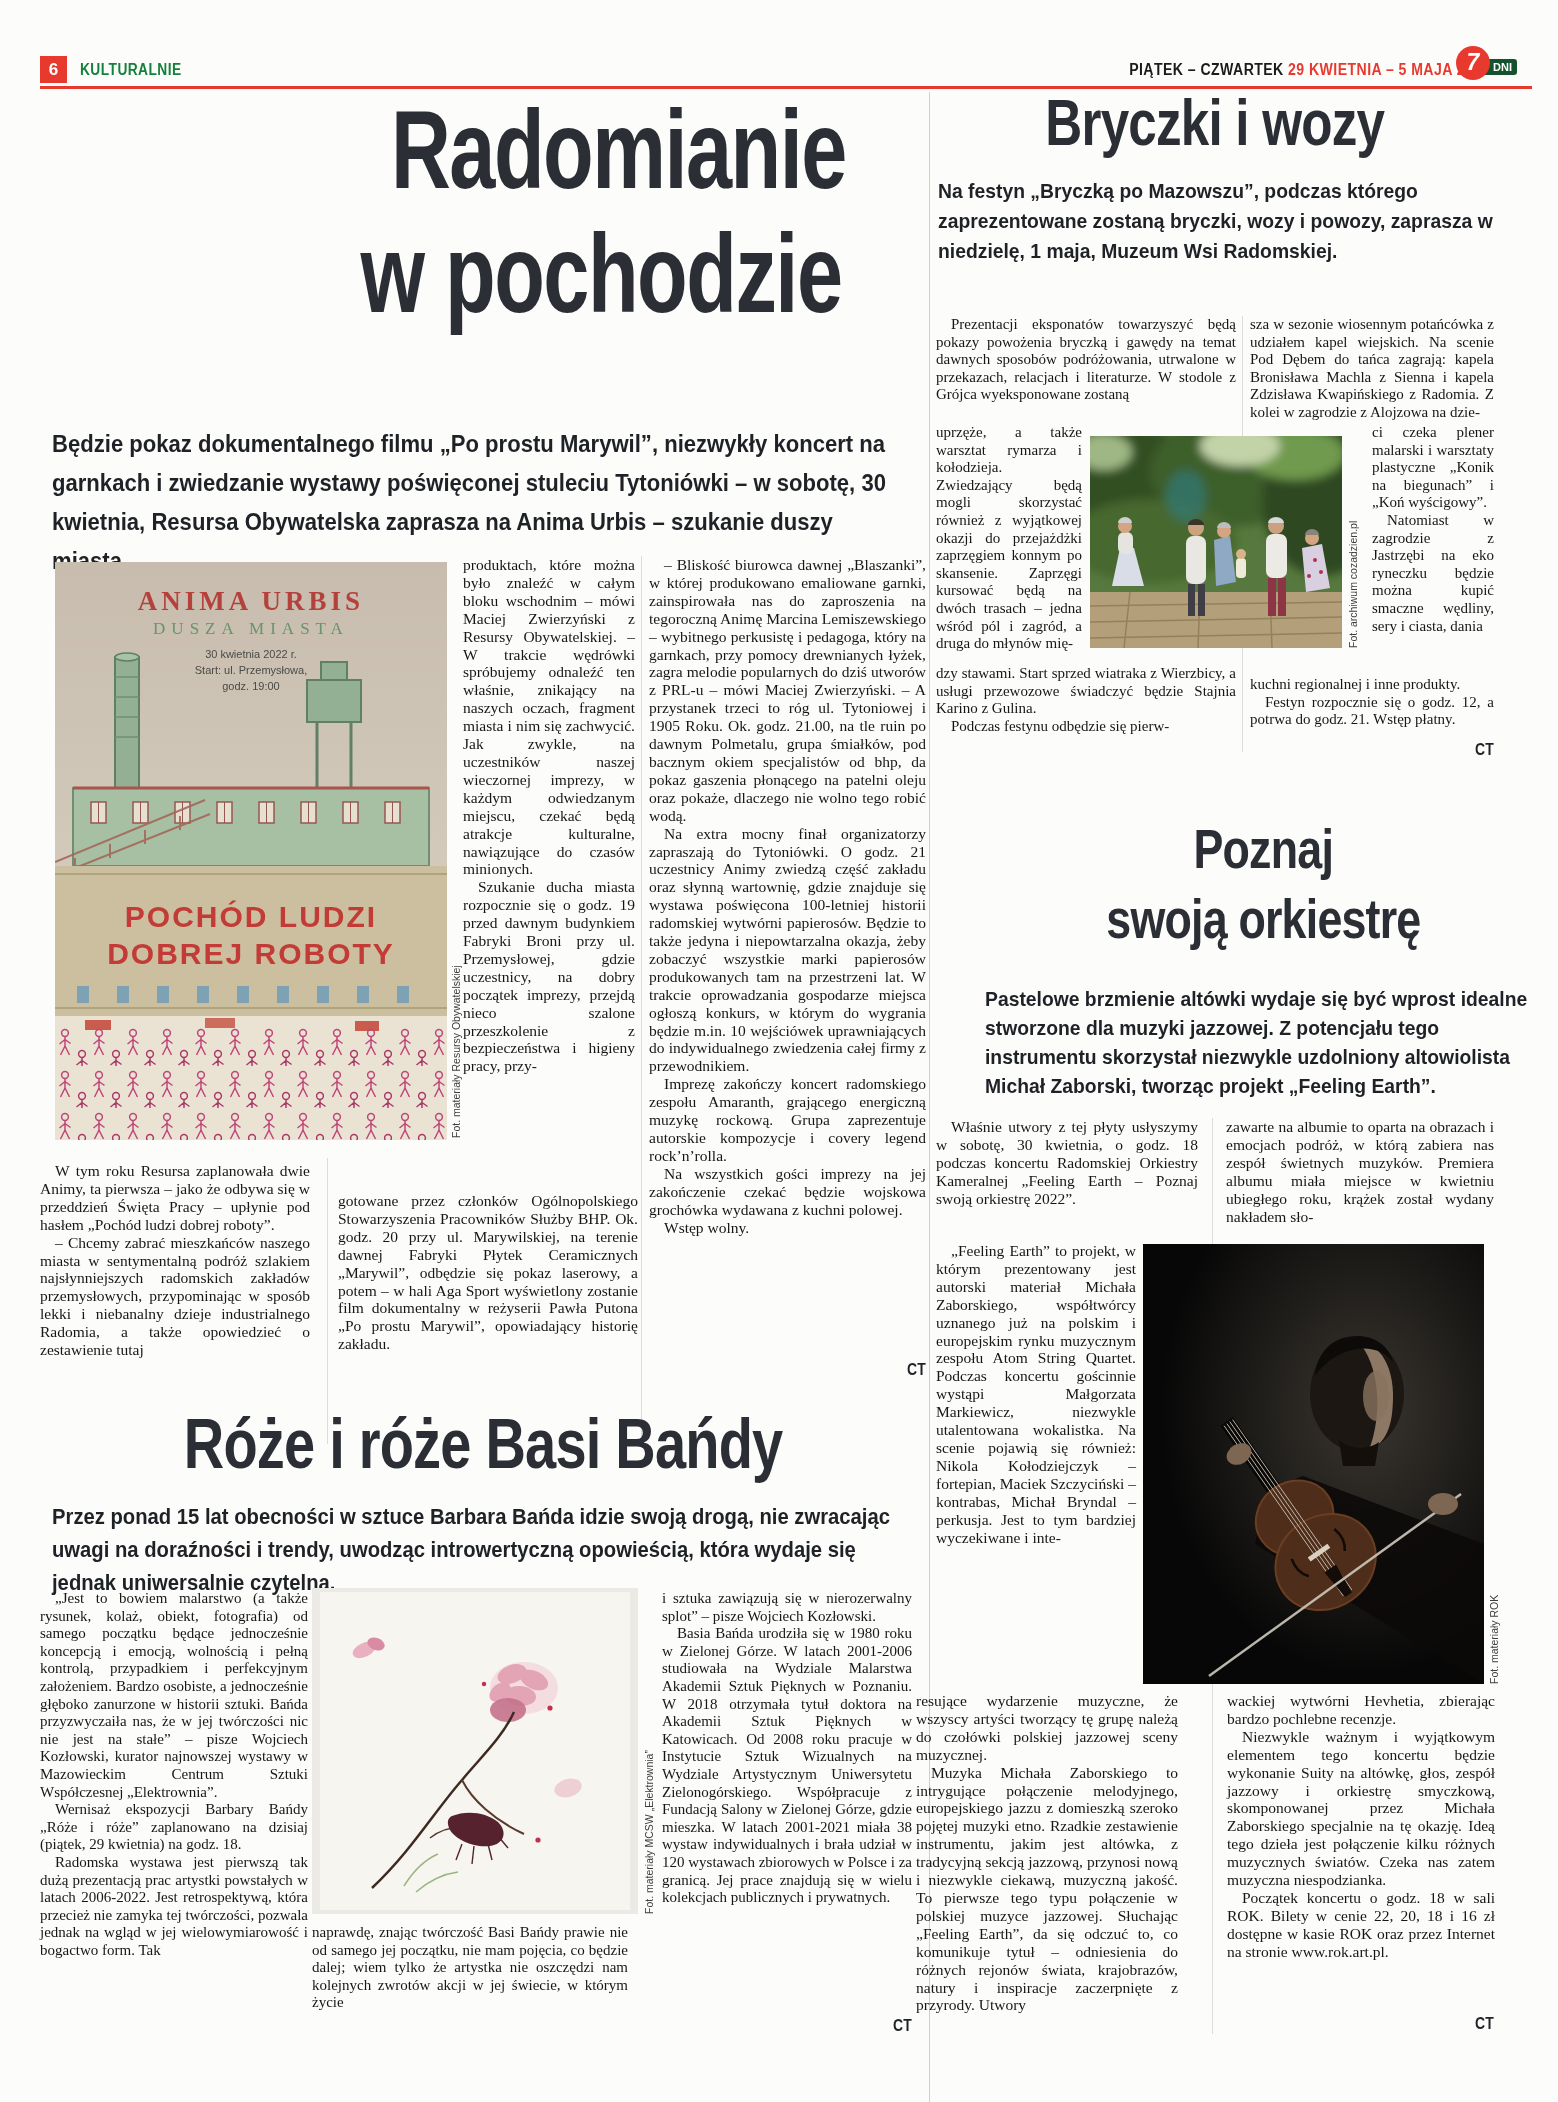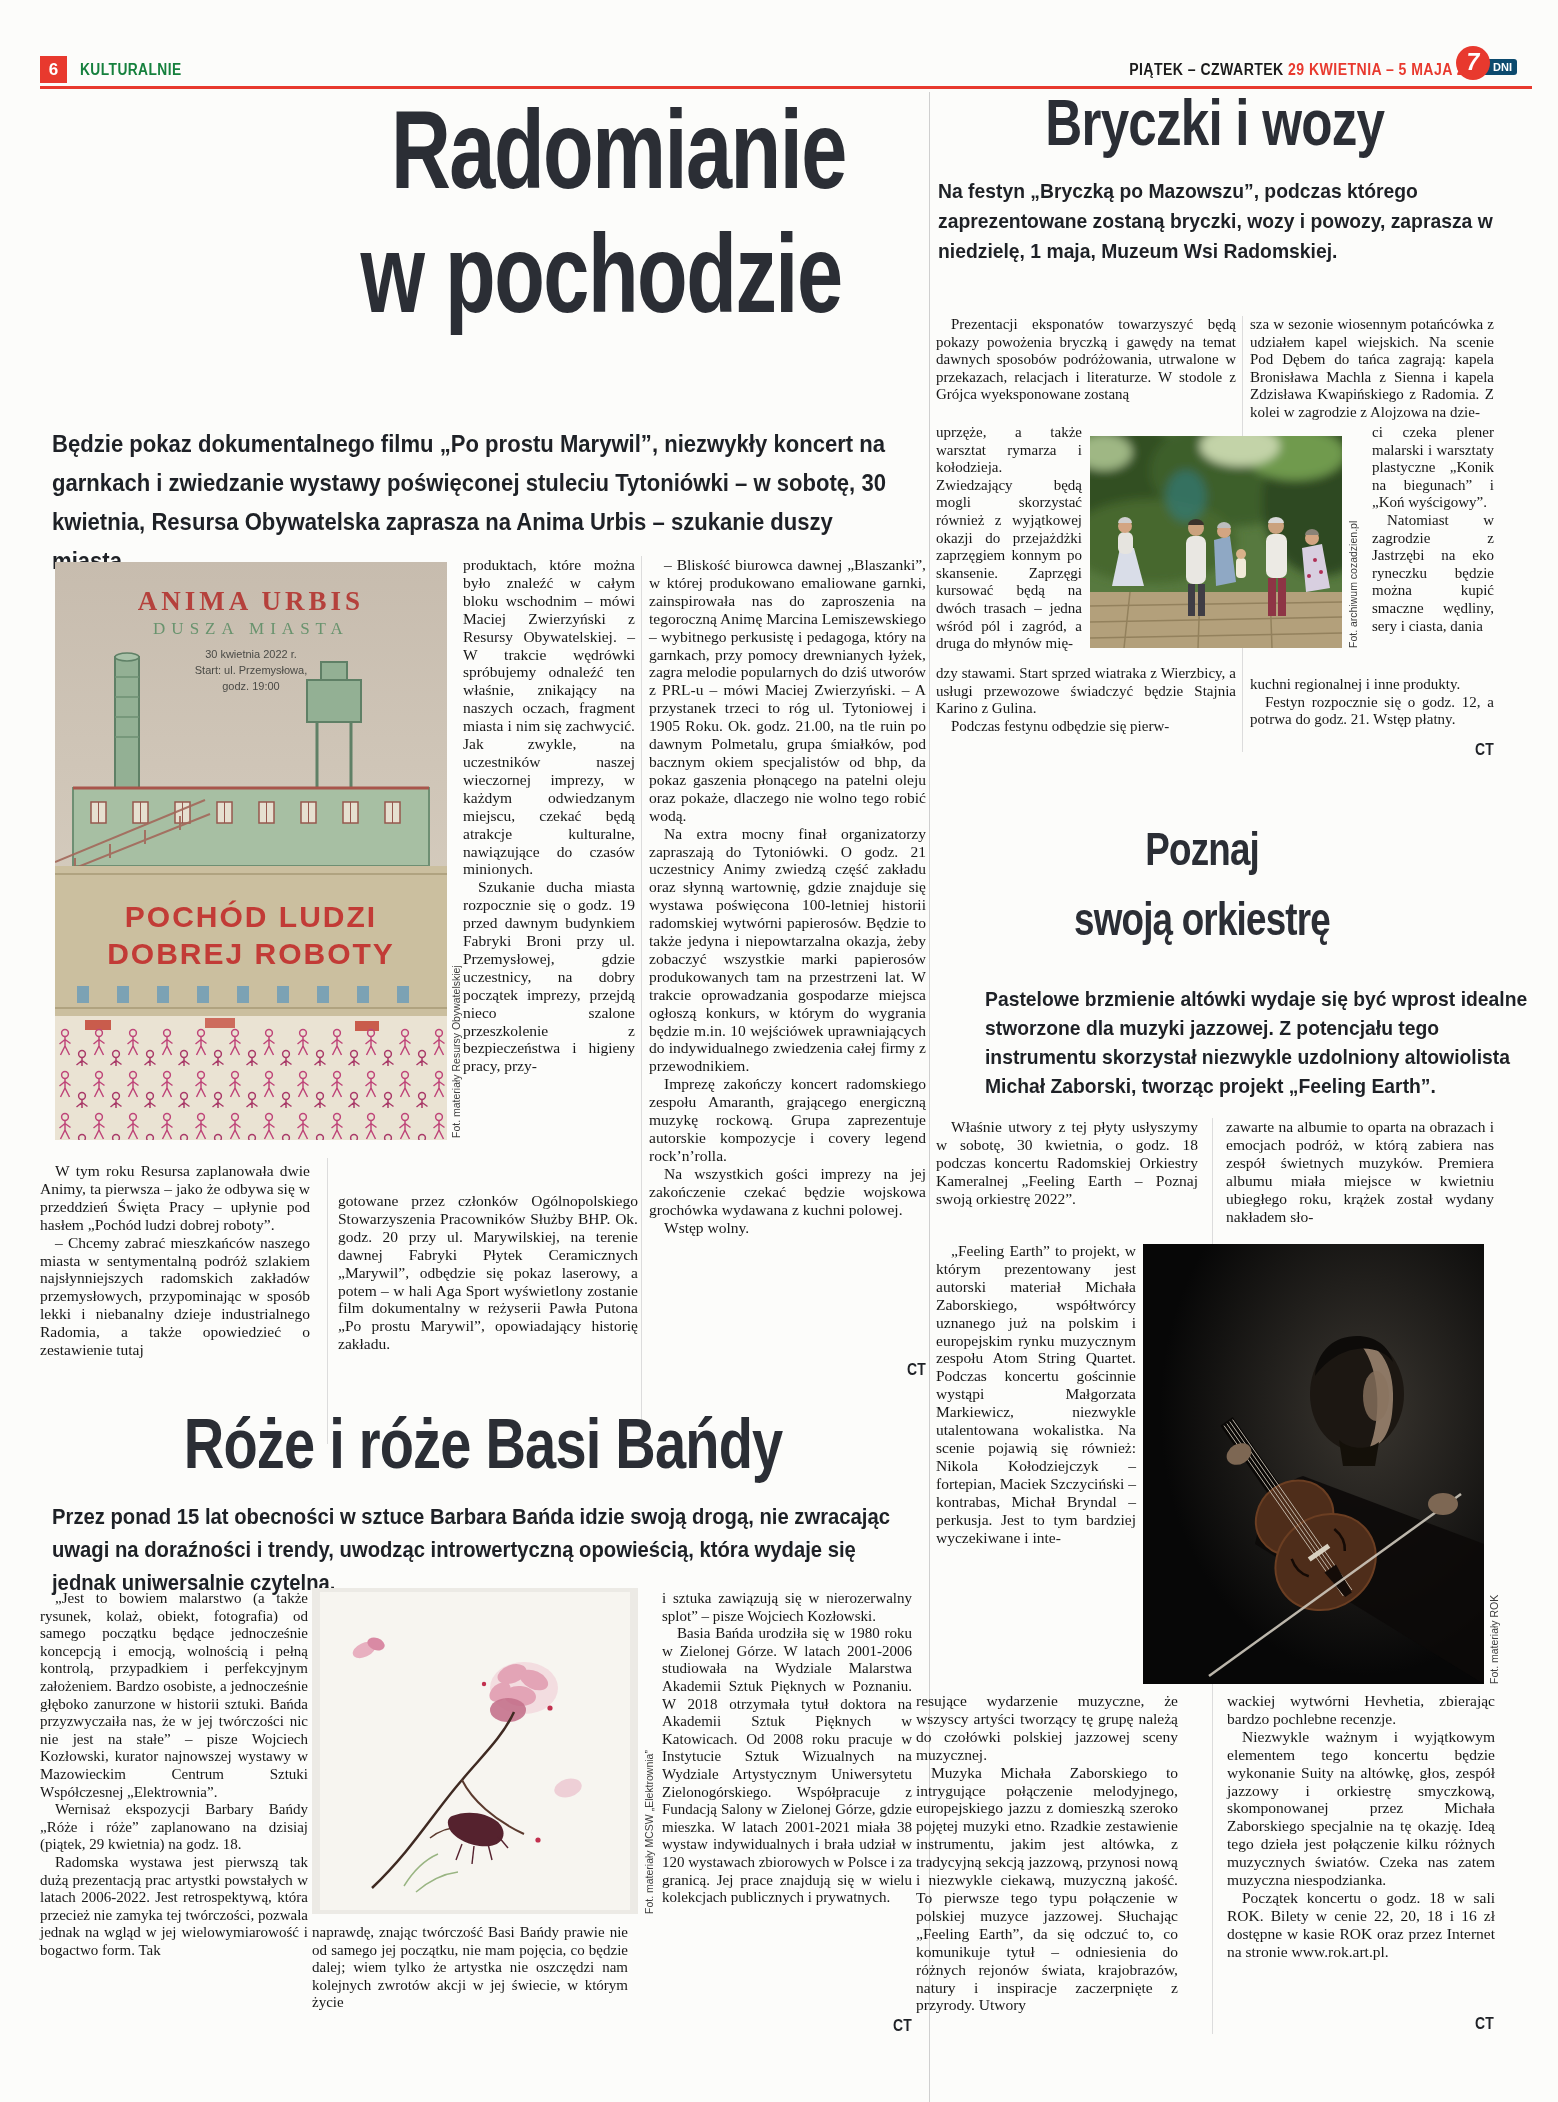--- a/index.html
+++ b/index.html
@@ -31,21 +31,21 @@
 <div class="page">
 
   <div class="abs" style="left:0;top:0;width:1558px;height:90px;">
     <div class="abs" style="left:40px;top:56px;width:27px;height:27px;background:#e8392e;color:#fff;text-align:center;
                 font-family:'Liberation Sans',sans-serif;font-weight:bold;font-size:17px;line-height:27px;"><span>6</span></div>
     <div class="abs hd" style="left:80px;top:61px;font-size:16px;color:#15803d;"><span class="hsq">KULTURALNIE</span></div>
     <div class="abs hd" style="left:988px;top:61px;width:502px;font-size:16px;text-align:right;color:#1b1b1b;">
       <span class="hsqr"><span>PIĄTEK – CZWARTEK</span>&nbsp;<span style="color:#e8392e;">29 KWIETNIA – 5 MAJA 2022</span></span>
     </div>
     <div class="abs" style="left:1456px;top:46px;width:78px;height:40px;">
-      <div class="abs" style="left:24px;top:13px;background:#0c4a6e;color:#fff;font-family:'Liberation Sans',sans-serif;
+      <div class="abs" style="left:24px;top:13px;background:#14532d;color:#fff;font-family:'Liberation Sans',sans-serif;
                   font-weight:bold;font-size:11px;padding:2px 5px 2px 13px;border-radius:3px;"><span>DNI</span></div>
       <div class="abs" style="left:0;top:0;width:34px;height:34px;border-radius:50%;background:#e8392e;color:#fff;text-align:center;
                   font-family:'Liberation Sans',sans-serif;font-weight:bold;font-style:italic;font-size:23px;line-height:33px;"><span>7</span></div>
     </div>
     <div class="abs redrule" style="left:40px;top:86px;width:1492px;height:3px;"></div>
   </div>
 
   <div class="abs vrule" style="left:929px;top:92px;height:2010px;"></div>
 
   <section>
@@ -259,21 +259,21 @@
         </g>
       </svg>
     </div>
     <div class="abs vcap" style="left:1347px;top:462px;height:186px;"><span>Fot. archiwum cozadzien.pl</span></div>
     <div class="abs ct" style="left:1250px;top:740px;width:244px;">
       <span>CT</span>
     </div>
   </section>
 
   <section>
-    <div class="abs hd" style="left:922px;top:814px;width:560px;text-align:center;font-size:46px;line-height:70px;">
+    <div class="abs hd" style="left:983px;top:814px;width:560px;text-align:center;font-size:56px;line-height:70px;">
       <span class="squish-s">Poznaj</span><br>
       <span class="squish-s">swoją orkiestrę</span>
     </div>
     <div class="abs lead" style="left:938px;top:984px;width:556px;font-size:21px;line-height:29px;margin-left:47px;">
       <span class="leadsq">Pastelowe brzmienie altówki wydaje się być wprost idealne stworzone dla muzyki jazzowej. Z potencjału tego instrumentu skorzystał niezwykle uzdolniony altowiolista Michał Zaborski, tworząc projekt „Feeling Earth”.</span>
     </div>
 
     <div class="abs bodytxt md" style="left:936px;top:1118px;width:262px;">
       <p class="ind">Właśnie utwory z tej płyty usłyszymy w sobotę, 30 kwietnia, o godz. 18 podczas koncertu Radomskiej Orkiestry Kameralnej „Feeling Earth – Poznaj swoją orkiestrę 2022”.</p>
     </div>

